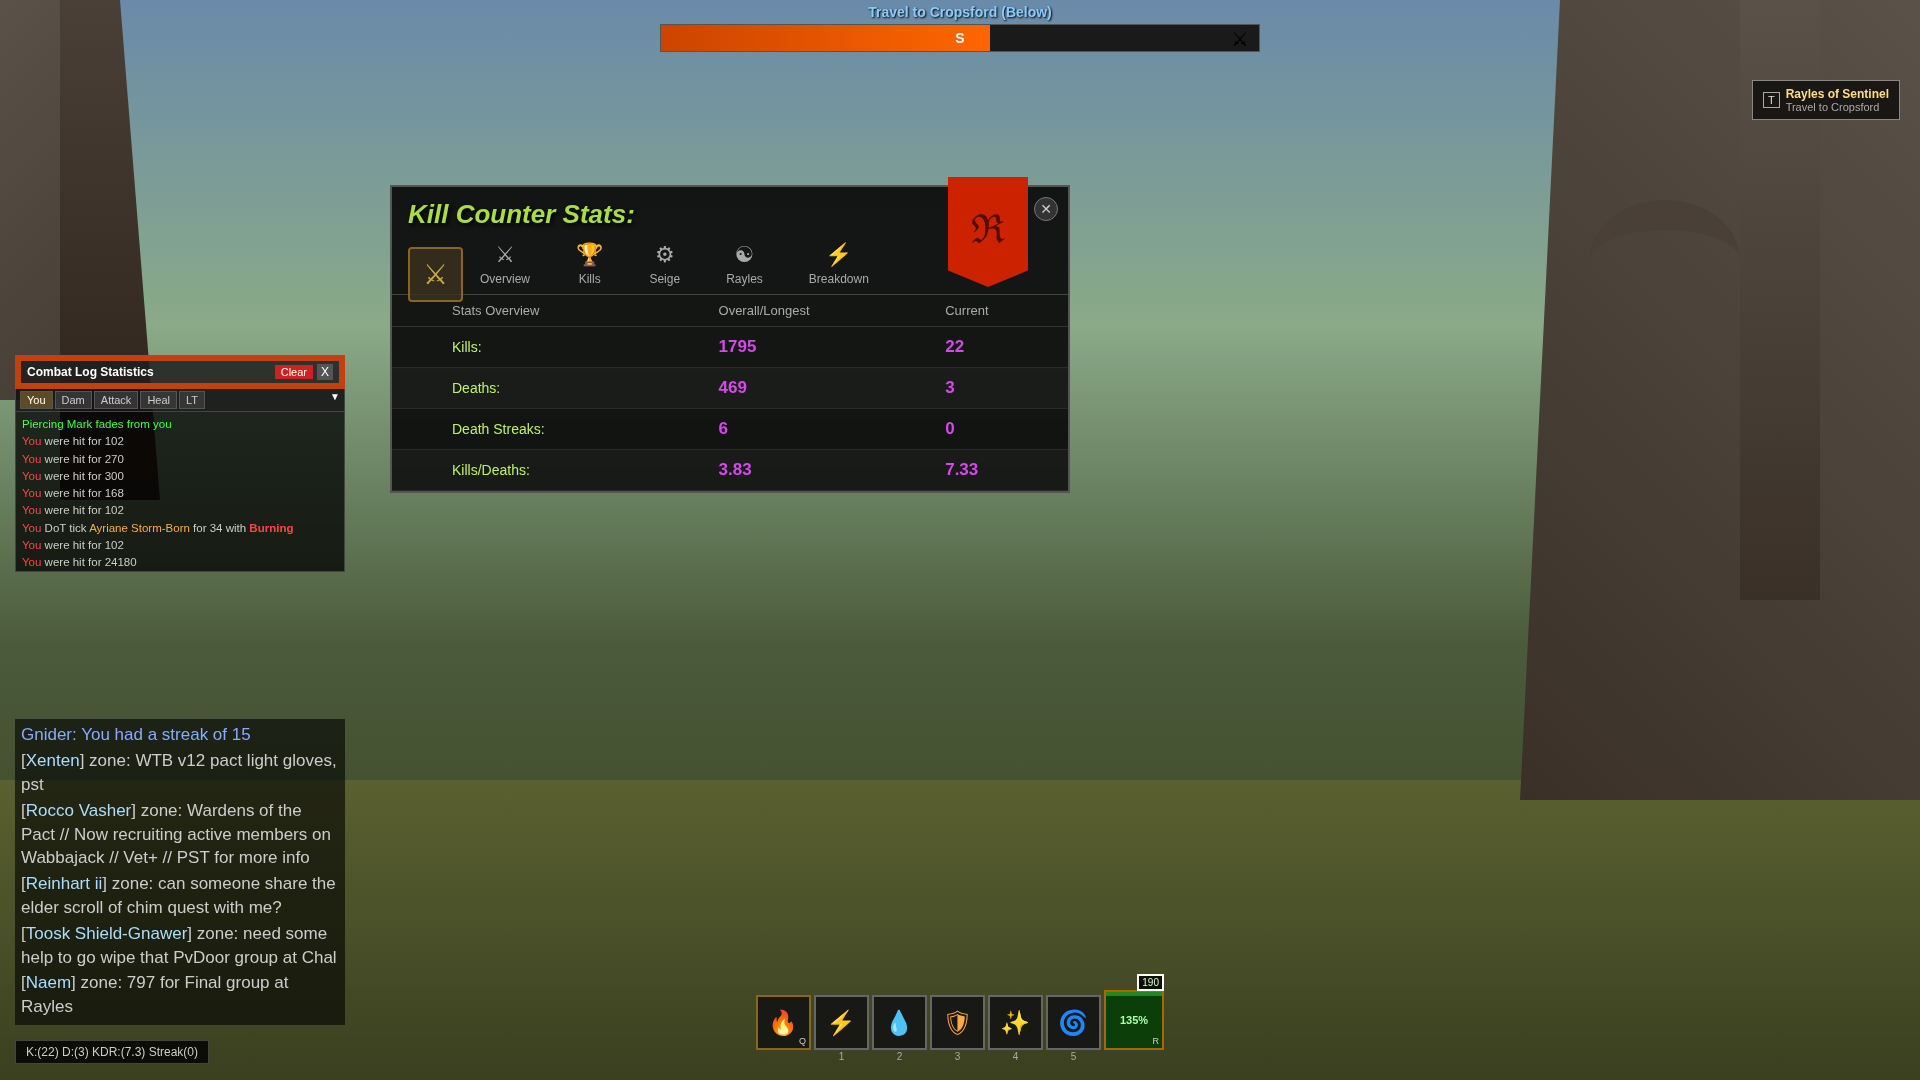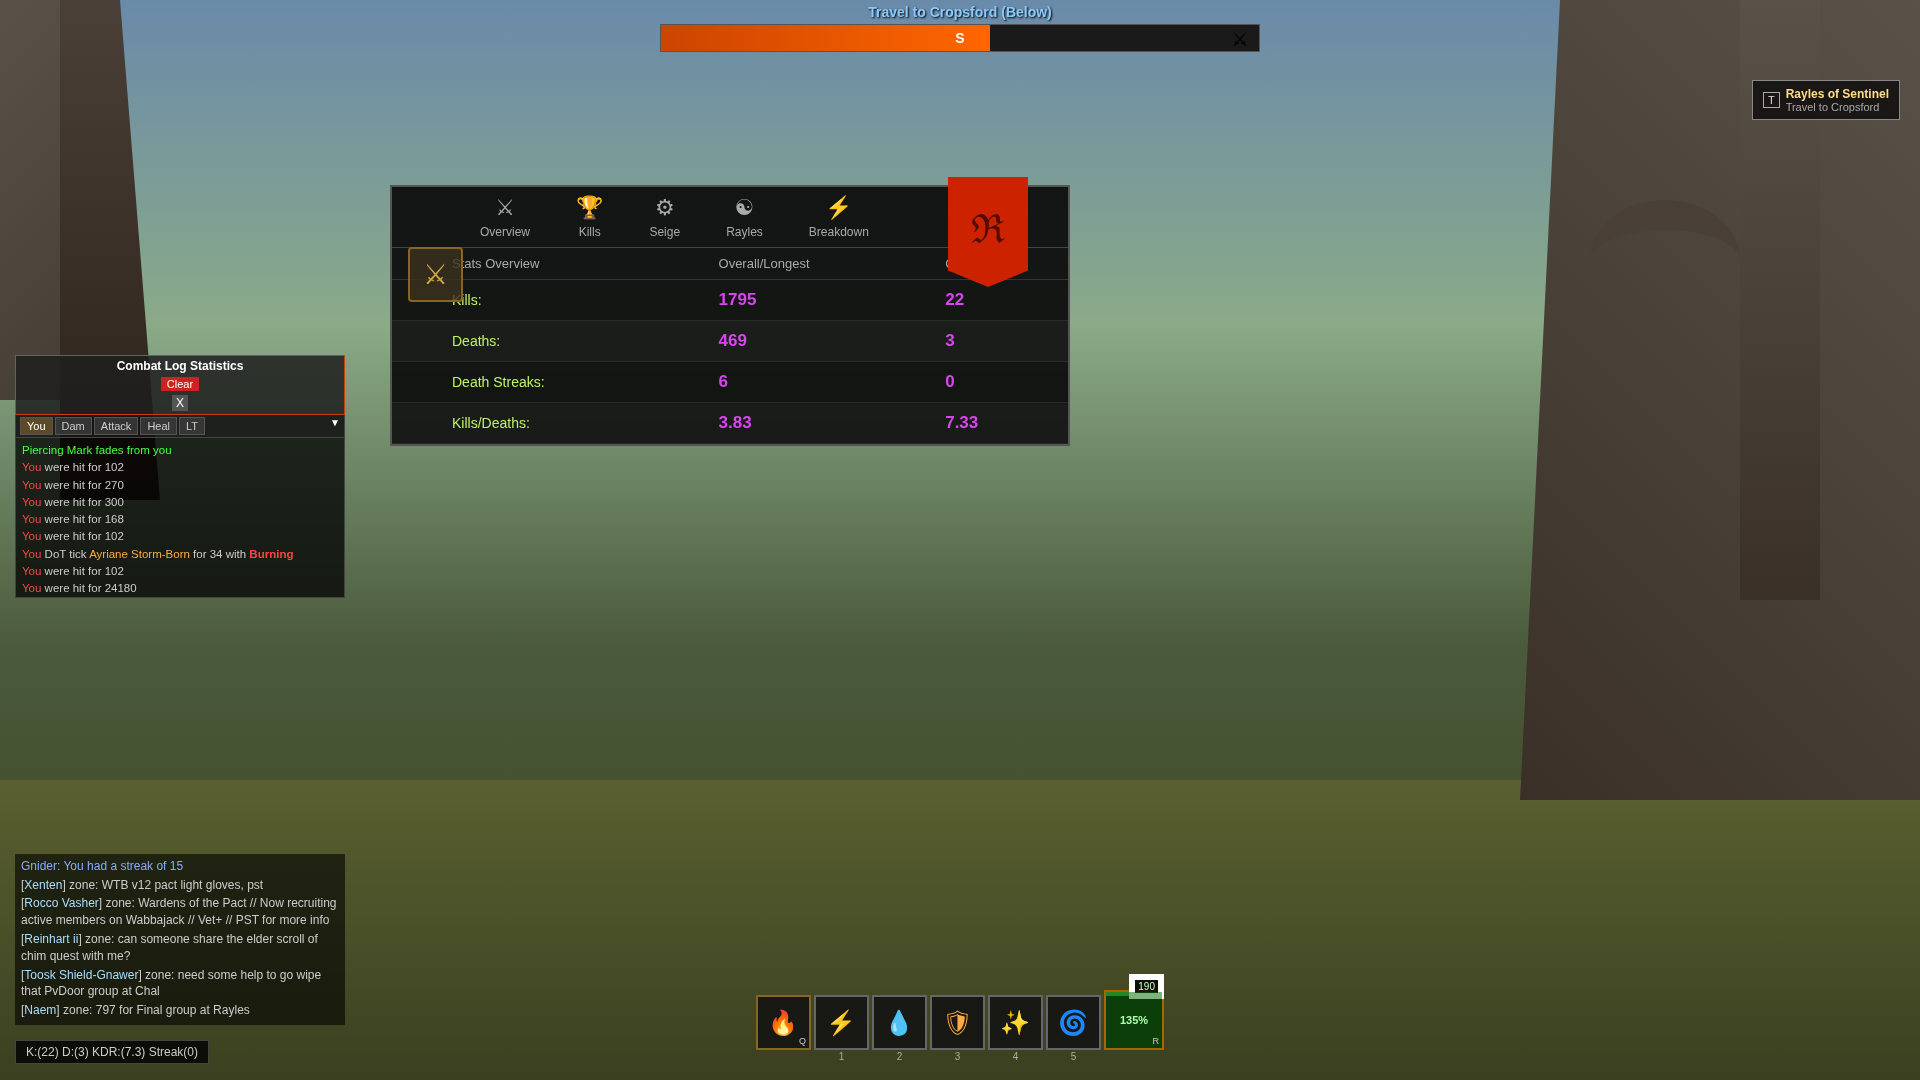--- a/index.html
+++ b/index.html
@@ -182,26 +182,25 @@
     
     .combat-log {
       position: absolute;
       left: 15px;
       top: 355px;
       width: 330px;
       z-index: 10;
     }
     .combat-log-header {
       background: rgba(30, 30, 30, 0.85);
-      border: 1px solid #c2410c;
+      border: 6px solid #c2410c;
       padding: 3px 6px;
       display: flex;
       align-items: center;
       gap: 4px;
-      flex-direction: column;
     }
     .combat-log-title {
       color: #ffffff;
       font-size: 12px;
       font-weight: bold;
       flex: 1;
     }
     .clear-btn {
       background: #cc2222;
       color: white;
@@ -262,21 +261,21 @@
 
     
     .chat-log {
       position: absolute;
       left: 15px;
       bottom: 55px;
       width: 330px;
       z-index: 10;
       background: rgba(0,0,0,0.6);
       padding: 4px 6px;
-      font-size: 12px;
+      font-size: 17px;
     }
     .chat-msg { color: #cccccc; margin-bottom: 2px; line-height: 1.4; }
     .chat-msg .player { color: #aaddff; }
 
     
     .status-bar {
       position: absolute;
       bottom: 16px;
       left: 15px;
       background: rgba(0,0,0,0.8);
@@ -340,21 +339,21 @@
       color: #ffaa44;
     }
     .resource-badge {
       position: absolute;
       top: -18px;
       right: -2px;
       background: rgba(0,0,0,0.8);
       color: #ccffcc;
       font-size: 10px;
       padding: 1px 3px;
-      border: 6px solid #ffffff;
+      border: 2px solid #ffffff;
     }
     .percent-badge {
       position: absolute;
       top: 0; left: 0; right: 0; bottom: 0;
       display: flex;
       align-items: center;
       justify-content: center;
       background: rgba(0,100,0,0.5);
       color: #aaffaa;
       font-size: 11px;
@@ -604,20 +603,24 @@
     <span class="slot-key">R</span>
   </div>
 </div>
 
 <div class="kill-counter-panel">
 
   <div class="guild-emblem">
     <span class="guild-emblem-symbol">ℜ</span>
   </div>
 
+  <div class="panel-header">
+    <h2 class="panel-title">Kill Counter Stats:</h2>
+    <button class="panel-close-btn">✕</button>
+  </div>
 
   <div class="left-emblem" style="position:absolute; left:16px; top:60px; width:55px; height:55px;">⚔</div>
 
   <div class="stats-tabs">
     <div class="stats-tab">
       <span class="tab-icon">⚔</span>
       <span>Overview</span>
     </div>
     <div class="stats-tab">
       <span class="tab-icon">🏆</span>

